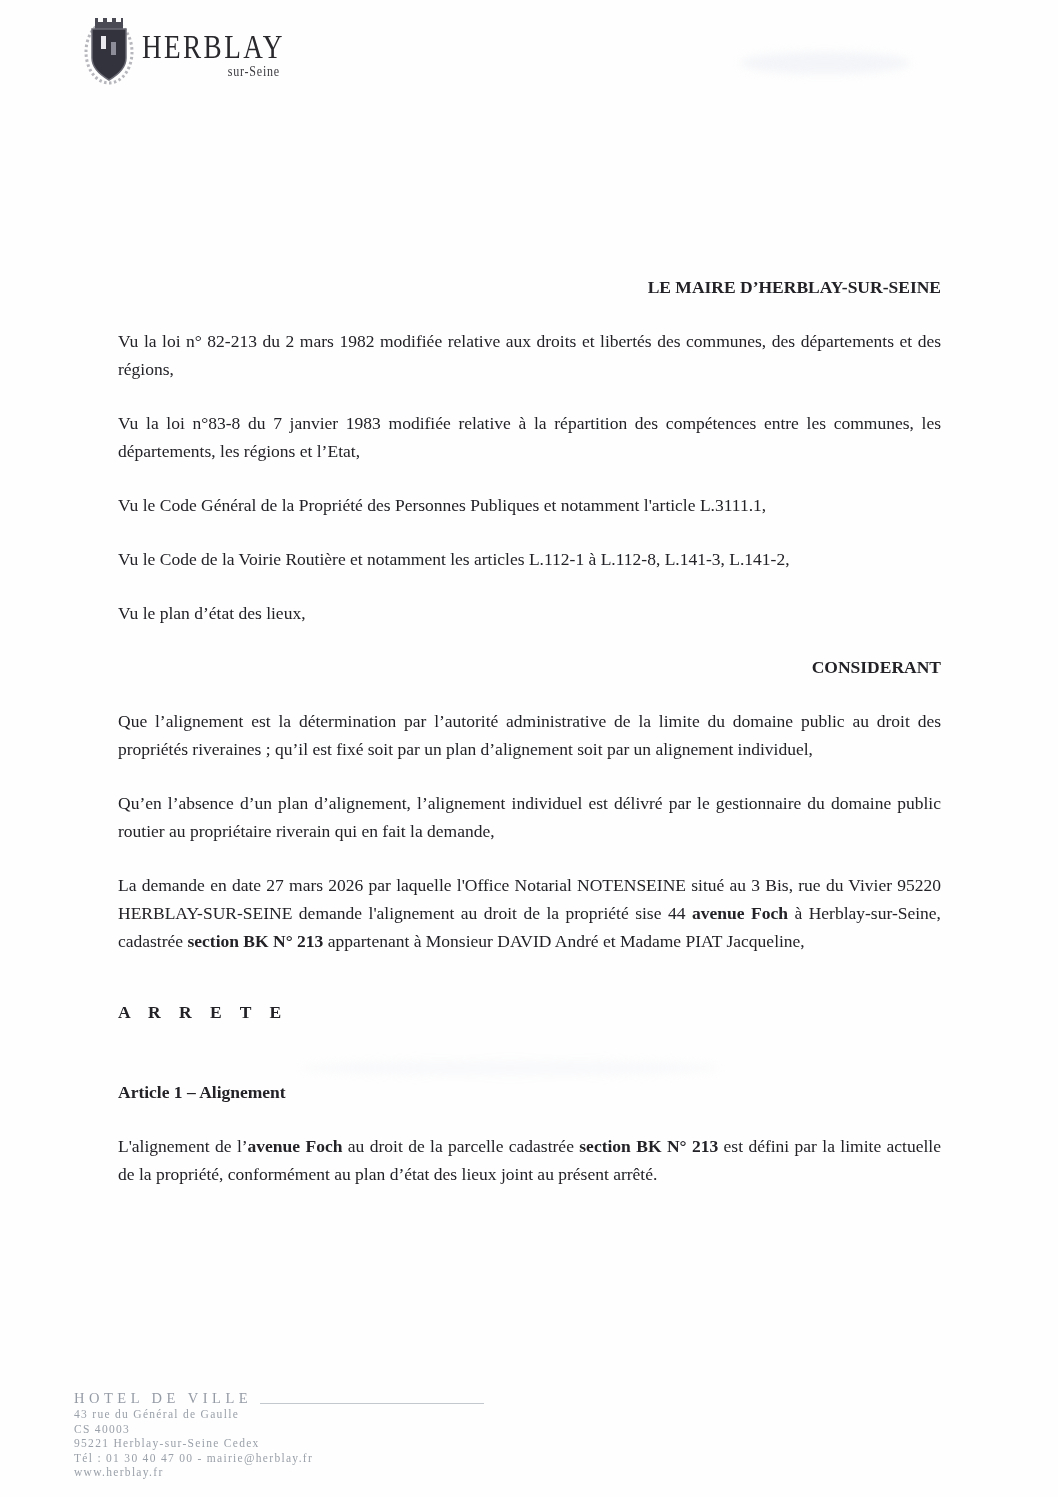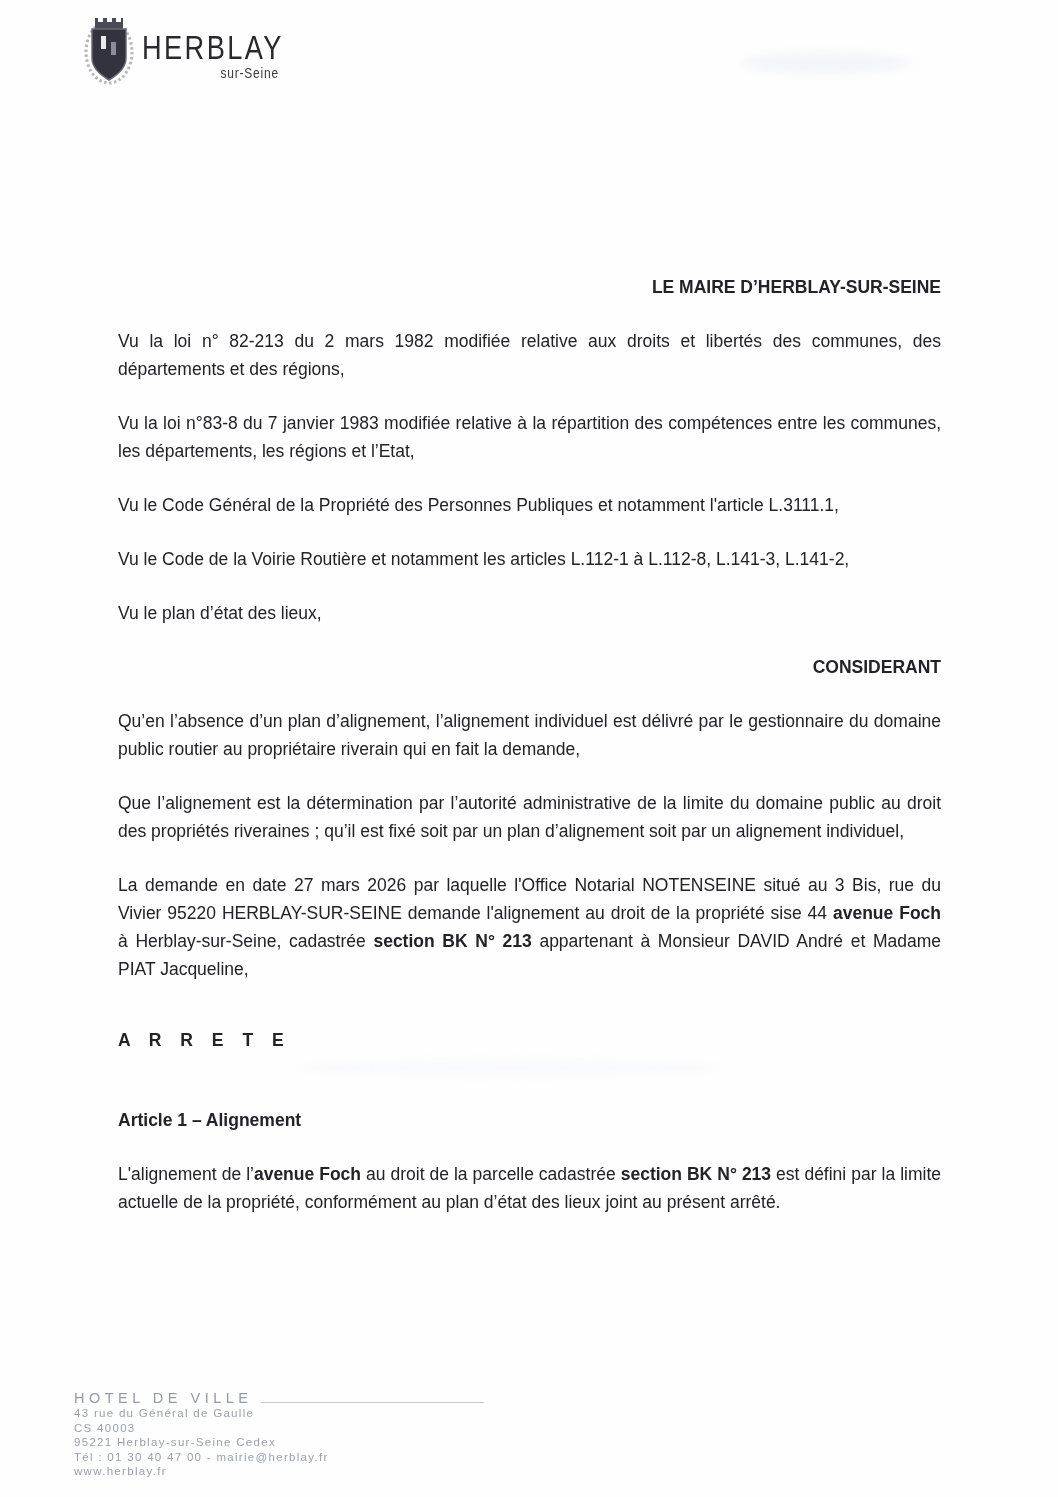--- a/index.html
+++ b/index.html
@@ -1,19 +1,19 @@
 <!DOCTYPE html>
 <html><head>
 <meta charset="utf-8">
 <style>
   html,body { margin:0; padding:0; background:#ffffff; }
   .page {
     position:relative; width:1058px; height:1497px;
     background:#fefefe; overflow:hidden;
-    font-family:Liberation Sans, sans-serif;
+    font-family:Liberation Serif, serif;
     color:#232328;
   }
   
   .crest { position:absolute; left:84px; top:12px; width:50px; height:76px; }
   .wordmark {
     position:absolute; left:142px; top:28px;
     transform:scaleX(.8); transform-origin:left top;
   }
   .brand-name {
     font-size:34px; font-weight:400; letter-spacing:3px; color:#29292d;
@@ -97,22 +97,22 @@
   <div class="doc-body">
     <p class="hd">LE MAIRE D’HERBLAY-SUR-SEINE</p>
 
     <p>Vu la loi n° 82-213 du 2 mars 1982 modifiée relative aux droits et libertés des communes, des départements et des régions,</p>
     <p>Vu la loi n°83-8 du 7 janvier 1983 modifiée relative à la répartition des compétences entre les communes, les départements, les régions et l’Etat,</p>
     <p>Vu le Code Général de la Propriété des Personnes Publiques et notamment l'article L.3111.1,</p>
     <p>Vu le Code de la Voirie Routière et notamment les articles L.112-1 à L.112-8, L.141-3, L.141-2,</p>
     <p>Vu le plan d’état des lieux,</p>
 
     <p class="hd">CONSIDERANT</p>
+    <p>Que l’alignement est la détermination par l’autorité administrative de la limite du domaine public au droit des propriétés riveraines ; qu’il est fixé soit par un plan d’alignement soit par un alignement individuel,</p>
     <p>Qu’en l’absence d’un plan d’alignement, l’alignement individuel est délivré par le gestionnaire du domaine public routier au propriétaire riverain qui en fait la demande,</p>
-    <p>Que l’alignement est la détermination par l’autorité administrative de la limite du domaine public au droit des propriétés riveraines ; qu’il est fixé soit par un plan d’alignement soit par un alignement individuel,</p>
     <p><span>La demande en date 27 mars 2026 par laquelle l'Office Notarial NOTENSEINE situé au 3 Bis, rue du Vivier 95220 HERBLAY-SUR-SEINE demande l'alignement au droit de la propriété sise 44 </span><span class="b">avenue Foch</span><span> à Herblay-sur-Seine, cadastrée </span><span class="b">section BK N° 213</span><span> appartenant à Monsieur DAVID André et Madame PIAT Jacqueline,</span></p>
 
     <p class="arrete">A R R E T E</p>
 
     <p class="article-heading">Article 1 – Alignement</p>
     <p><span>L'alignement de l’</span><span class="b">avenue Foch</span><span> au droit de la parcelle cadastrée </span><span class="b">section BK N° 213</span><span> est défini par la limite actuelle de la propriété, conformément au plan d’état des lieux joint au présent arrêté.</span></p>
   </div>
 
   <div class="footer">
     <div class="footer-title-row">

